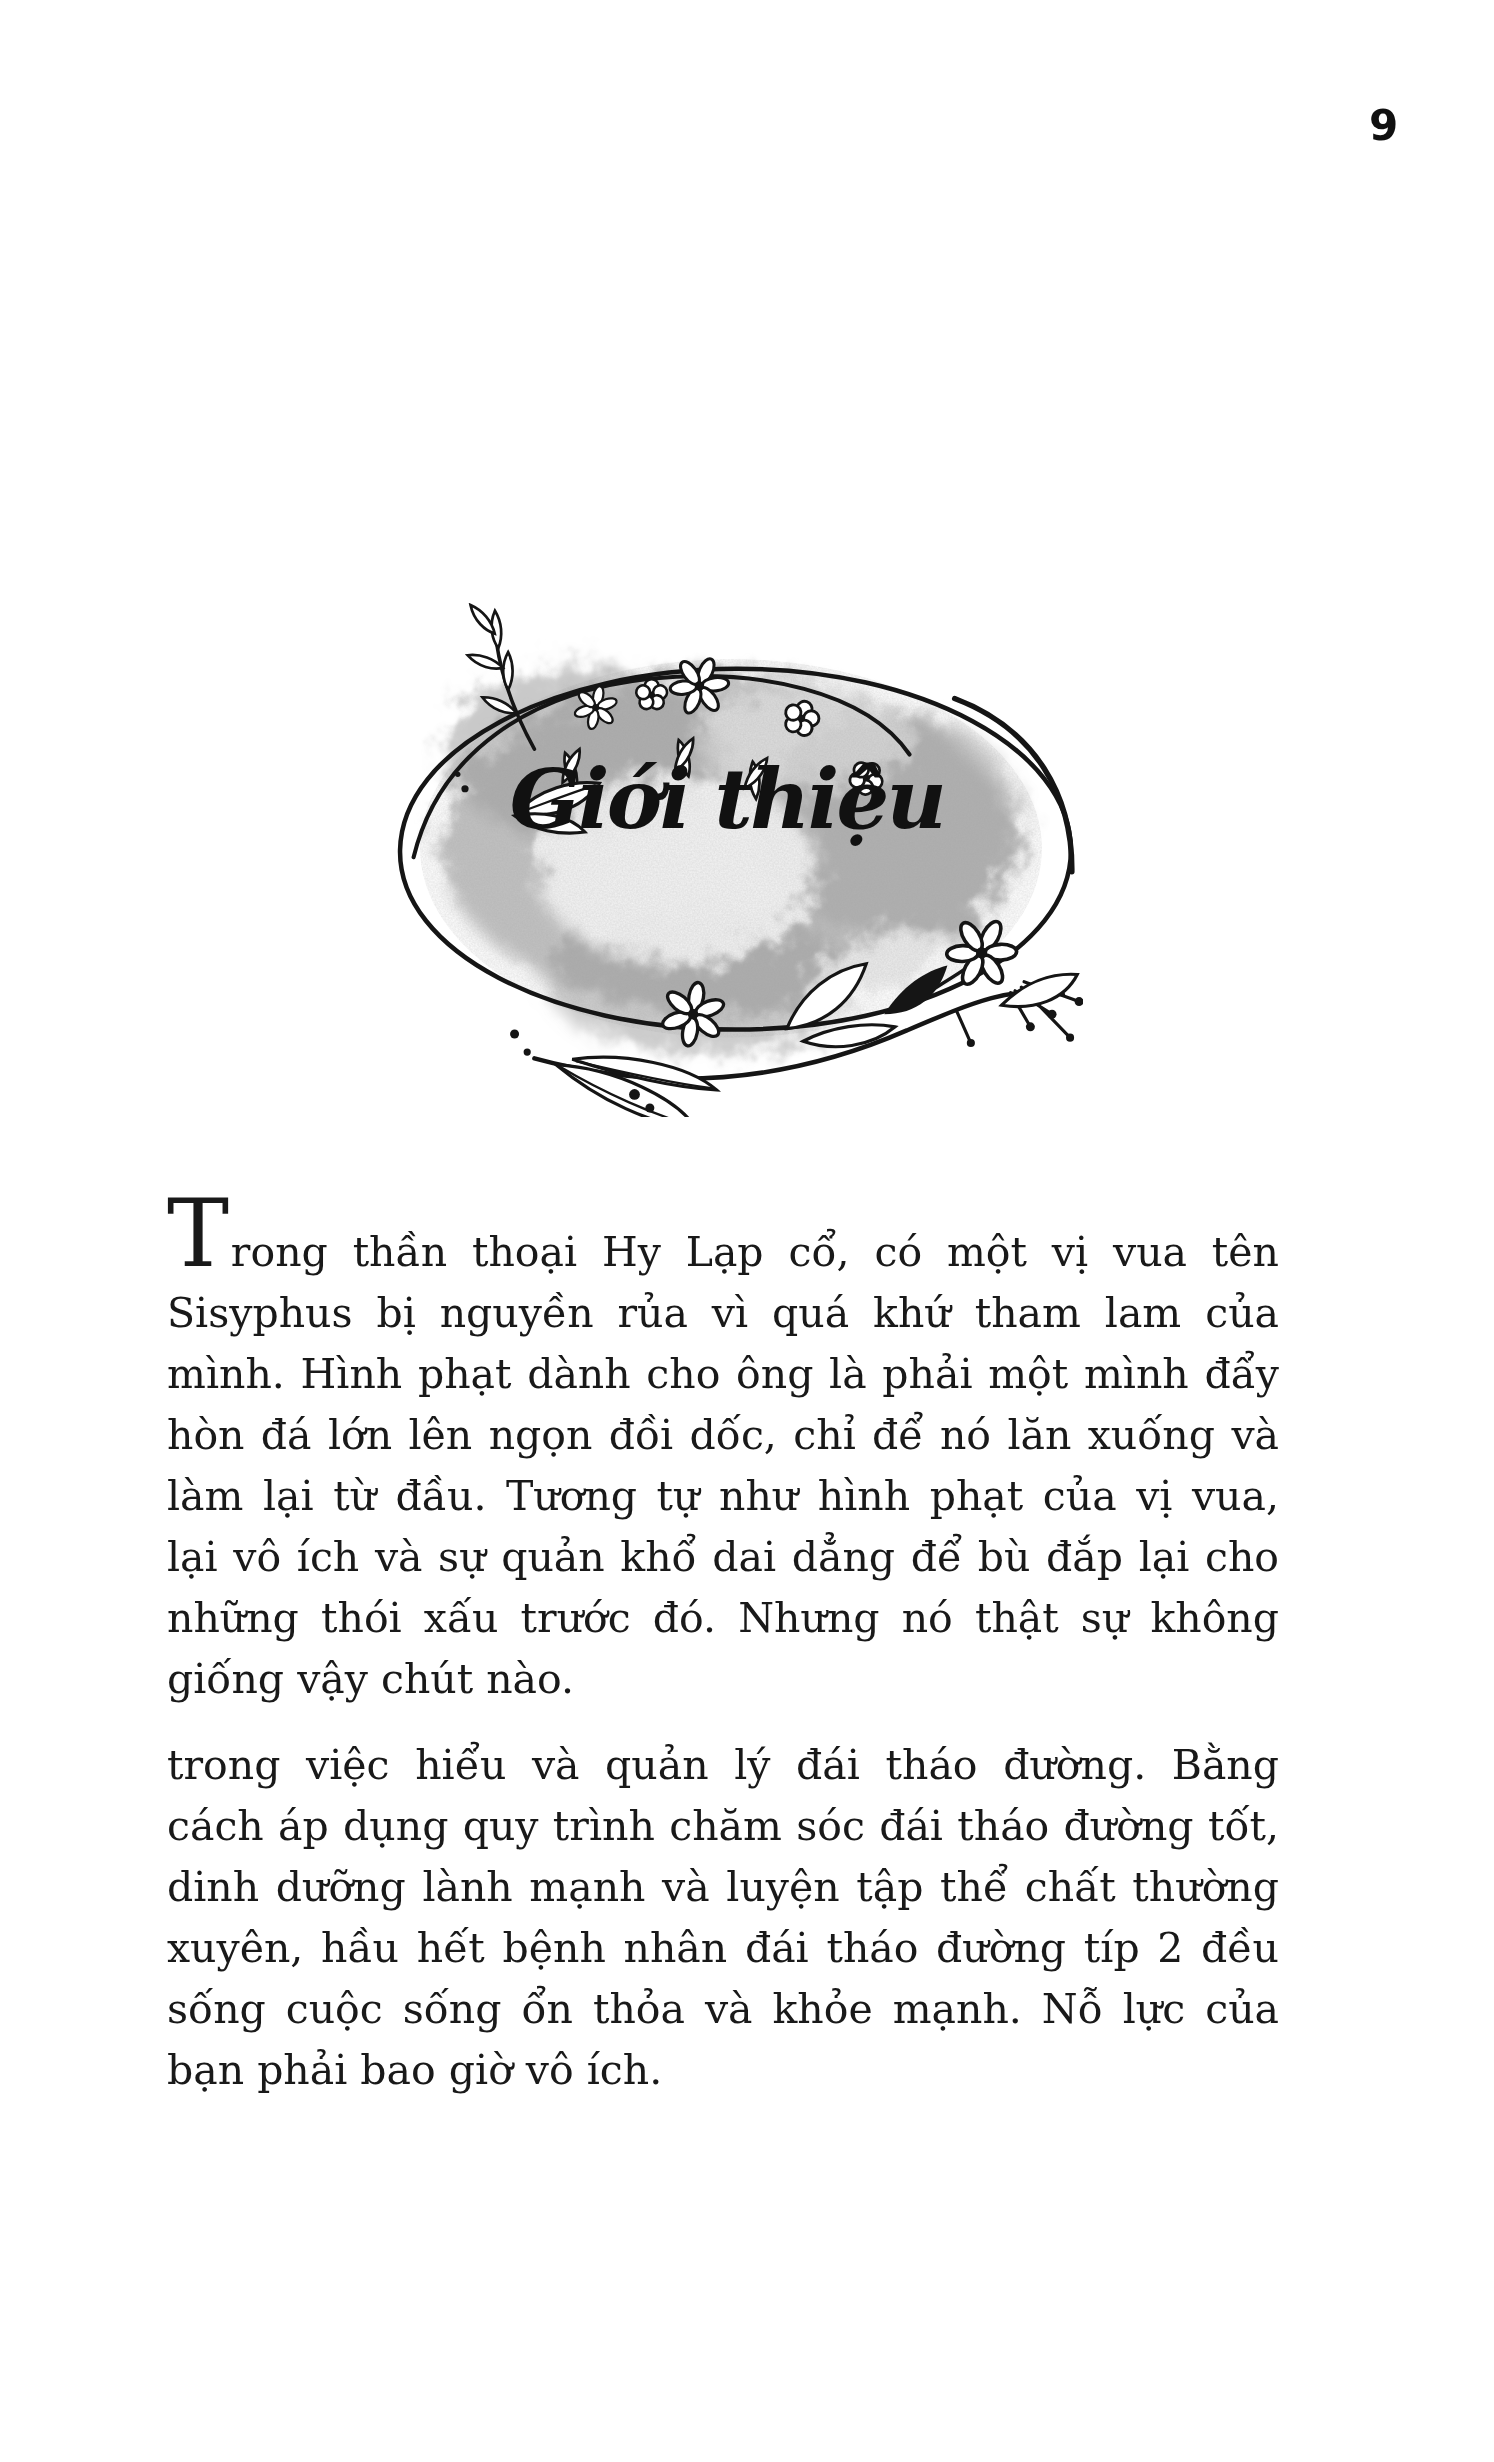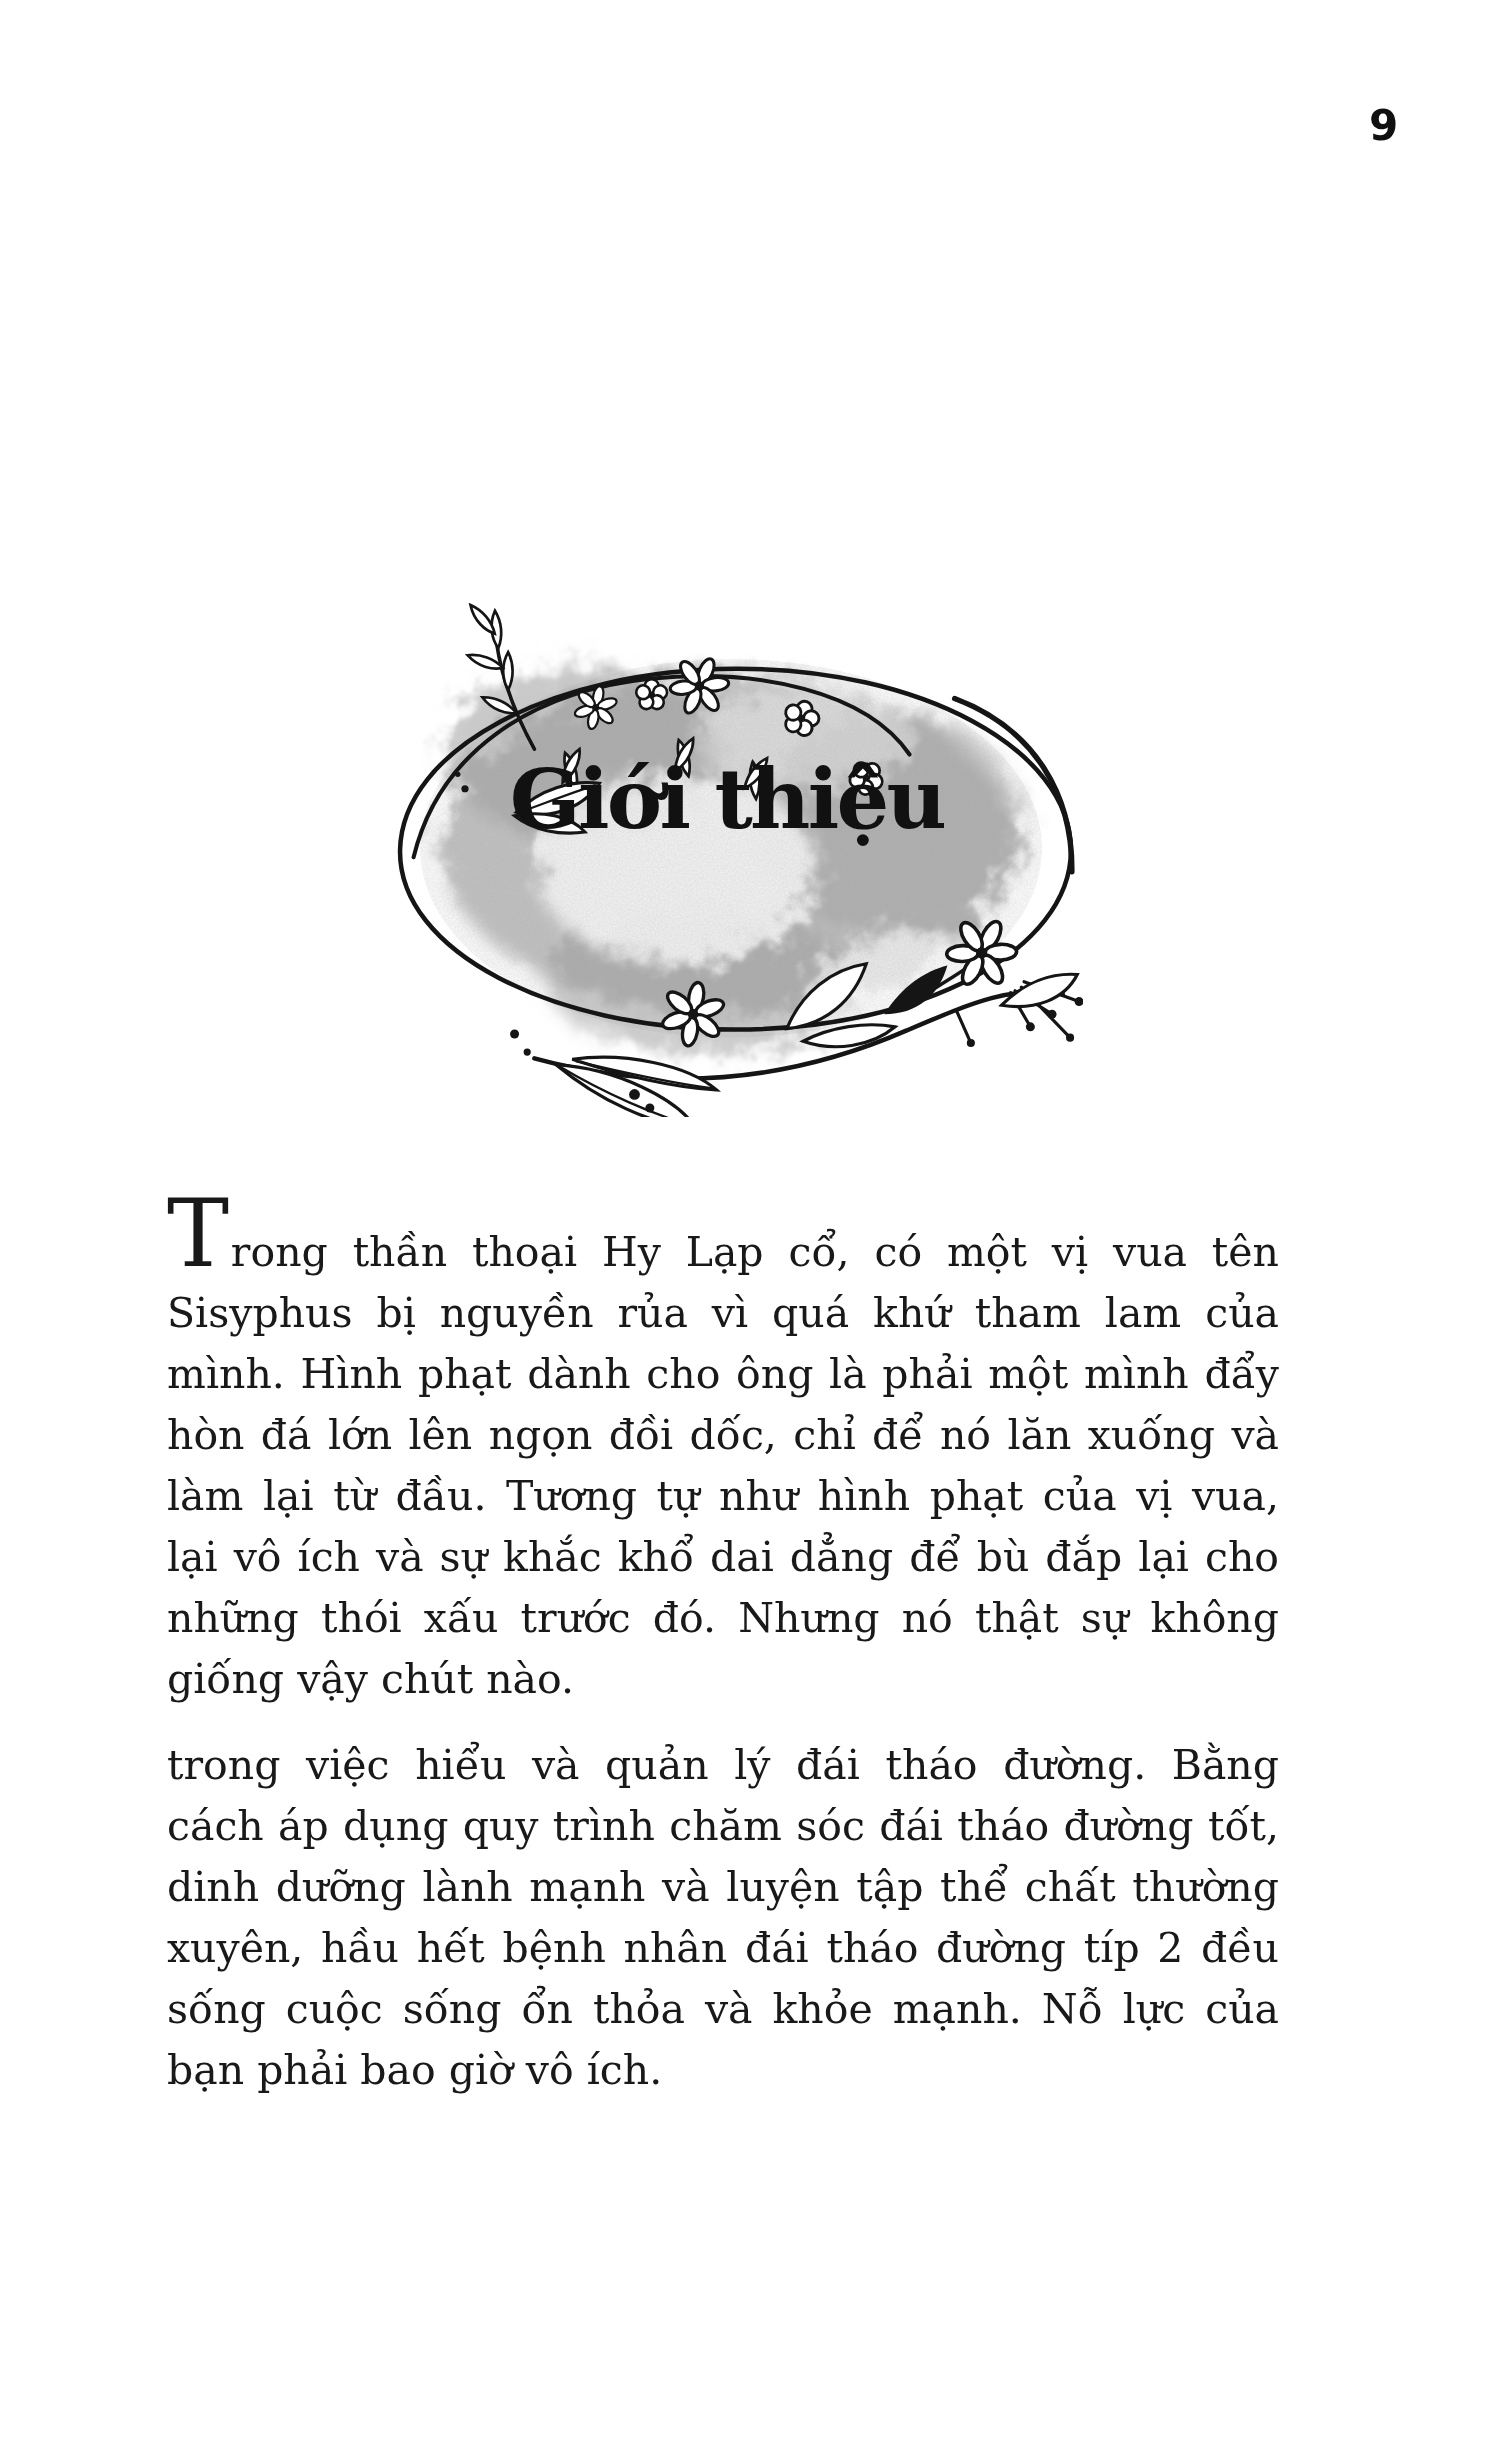--- a/index.html
+++ b/index.html
@@ -15,21 +15,21 @@
     text-align:center;
     font-family:"DejaVu Sans","Liberation Sans",sans-serif;
     font-weight:700;font-size:42px;color:#101010;
   }
   .ornament{position:absolute;left:379px;top:603px;width:704px;height:514px;}
   .ornament svg{position:absolute;left:0;top:0;}
   .chapter-title{
     position:absolute;left:50px;top:155px;width:596px;
     text-align:center;
     font-family:"DejaVu Serif","Liberation Serif",serif;
-    font-weight:700;
+    font-style:italic;font-weight:700;
     font-size:83px;line-height:1;letter-spacing:-2.7px;
     color:#111;
   }
   .body-text{
     position:absolute;left:167px;top:1222px;width:1112px;
     font-size:41px;line-height:61px;
     color:#191919;
   }
   .line{text-align:justify;text-align-last:justify;white-space:normal;}
   .line.last{text-align-last:left;}
@@ -172,21 +172,21 @@
     <div class="chapter-title">Giới thiệu</div>
   </div>
 
   <div class="body-text">
     <div class="para para1">
       <div class="line"><span class="dropcap">T</span><span>rong thần thoại Hy Lạp cổ, có một vị vua tên</span></div>
       <div class="line">Sisyphus bị nguyền rủa vì quá khứ tham lam của</div>
       <div class="line">mình. Hình phạt dành cho ông là phải một mình đẩy</div>
       <div class="line">hòn đá lớn lên ngọn đồi dốc, chỉ để nó lăn xuống và</div>
       <div class="line">làm lại từ đầu. Tương tự như hình phạt của vị vua,</div>
-      <div class="line">lại vô ích và sự khắc khổ dai dẳng để bù đắp lại cho</div>
+      <div class="line">lại vô ích và sự quản khổ dai dẳng để bù đắp lại cho</div>
       <div class="line">những thói xấu trước đó. Nhưng nó thật sự không</div>
       <div class="line last">giống vậy chút nào.</div>
     </div>
     <div class="para para2">
       <div class="line">trong việc hiểu và quản lý đái tháo đường. Bằng</div>
       <div class="line">cách áp dụng quy trình chăm sóc đái tháo đường tốt,</div>
       <div class="line">dinh dưỡng lành mạnh và luyện tập thể chất thường</div>
       <div class="line">xuyên, hầu hết bệnh nhân đái tháo đường típ 2 đều</div>
       <div class="line">sống cuộc sống ổn thỏa và khỏe mạnh. Nỗ lực của</div>
       <div class="line last">bạn phải bao giờ vô ích.</div>

